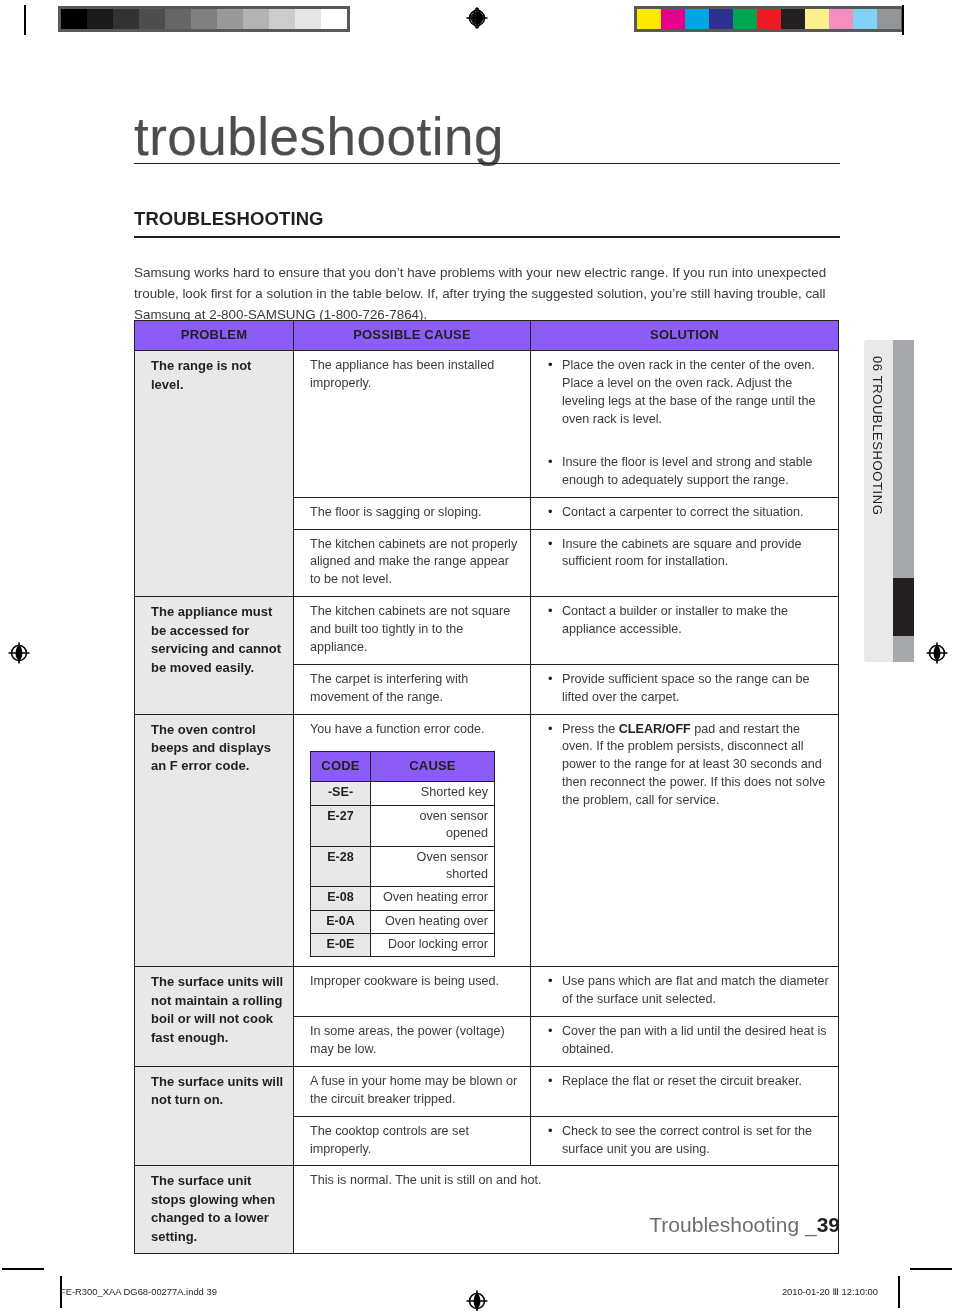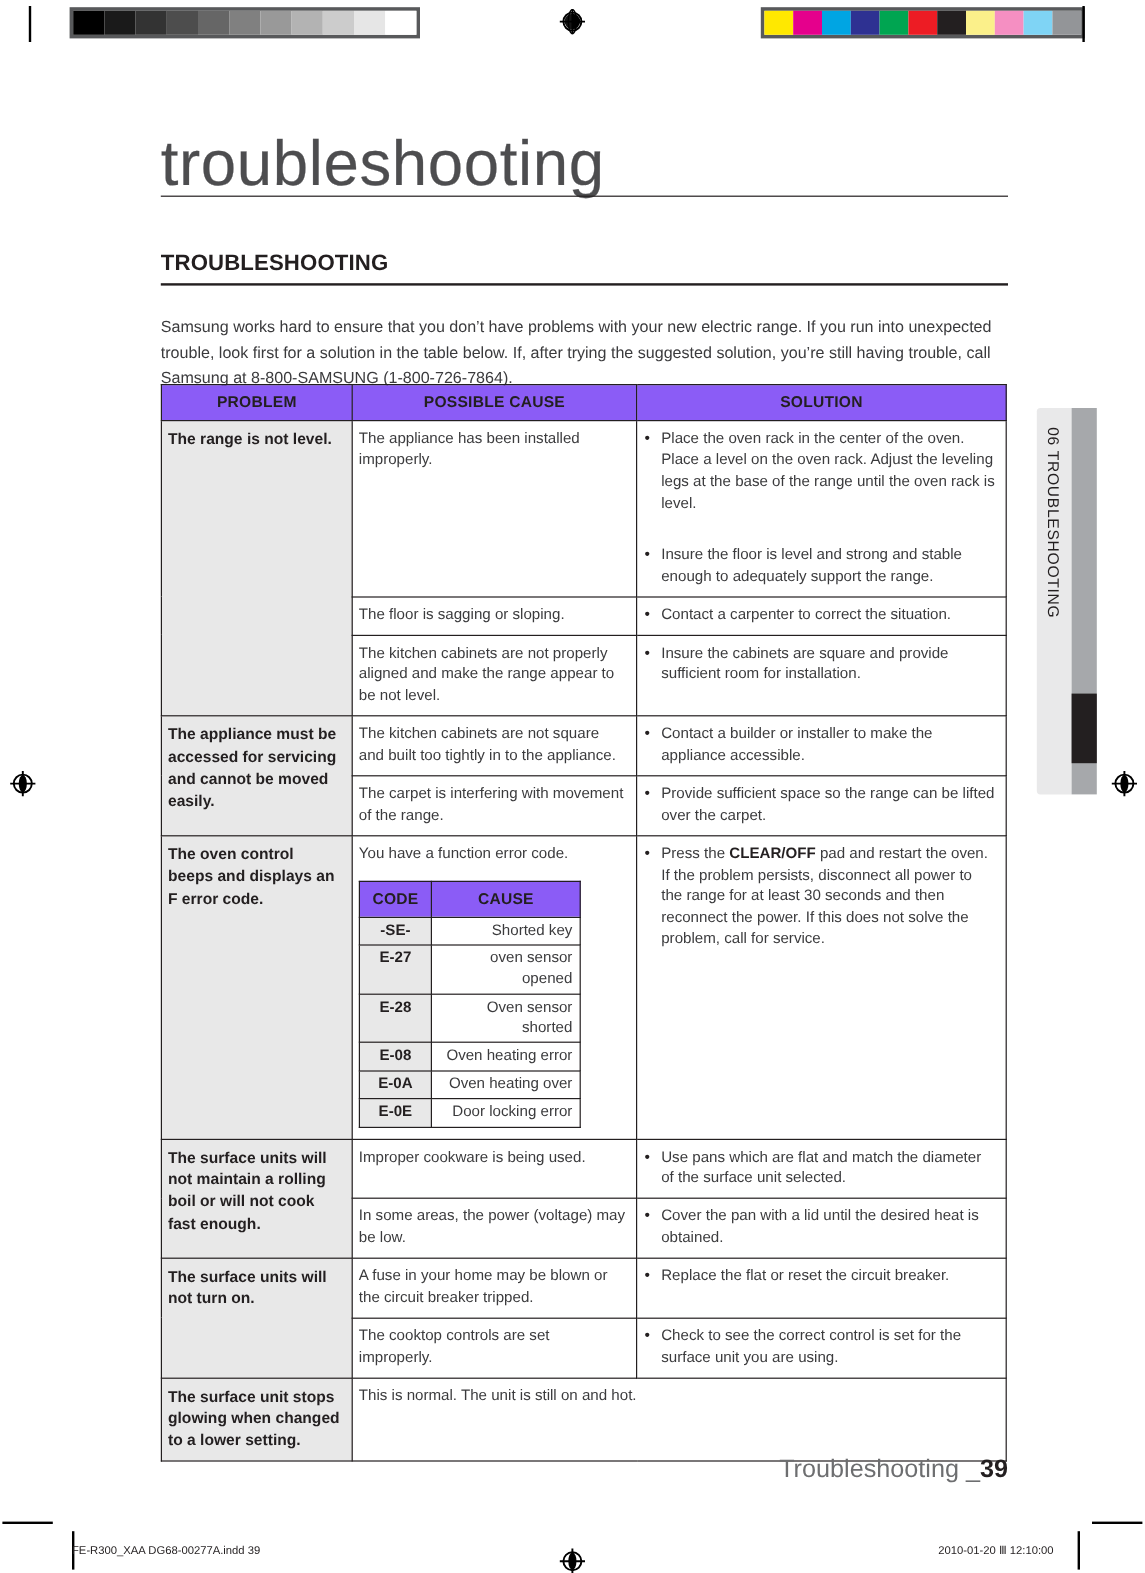--- a/index.html
+++ b/index.html
@@ -94,21 +94,21 @@
   .tbl {
     position: absolute;
     left: 134px; top: 320px;
     width: 704px;
     border-collapse: collapse;
     table-layout: fixed;
   }
   .tbl th, .tbl td {
     border: 1px solid #231f20;
     vertical-align: top;
-    padding: 6px 8px 7px 5px;
+    padding: 6px 8px 7px 16px;
     font-size: 12.6px;
     line-height: 1.42;
     color: #3b3b3d;
   }
   .tbl thead th {
     background: #8b5cf6;
     text-align: center;
     font-weight: 700;
     font-size: 13px;
     color: #231f20;
@@ -308,21 +308,21 @@
 <div class="croprule crop-v" style="left:898px; top:1276px; height:32px;"></div>
 
 <div class="page">
 
   <div class="doc-title">troubleshooting</div>
   <div class="title-rule"></div>
 
   <div class="section-head">TROUBLESHOOTING</div>
   <div class="section-rule"></div>
 
-  <p class="intro">Samsung works hard to ensure that you don’t have problems with your new electric range. If you run into unexpected trouble, look first for a solution in the table below. If, after trying the suggested solution, you’re still having trouble, call Samsung at 8-800-SAMSUNG (1-800-726-7864).</p>
+  <p class="intro">Samsung works hard to ensure that you don’t have problems with your new electric range. If you run into unexpected trouble, look first for a solution in the table below. If, after trying the suggested solution, you’re still having trouble, call Samsung at 2-800-SAMSUNG (1-800-726-7864).</p>
 
   <table class="tbl">
     <colgroup>
       <col class="col-problem">
         <col class="col-cause">
         <col class="col-sol">
     </colgroup>
     <thead>
       <tr>
         <th>PROBLEM</th>

